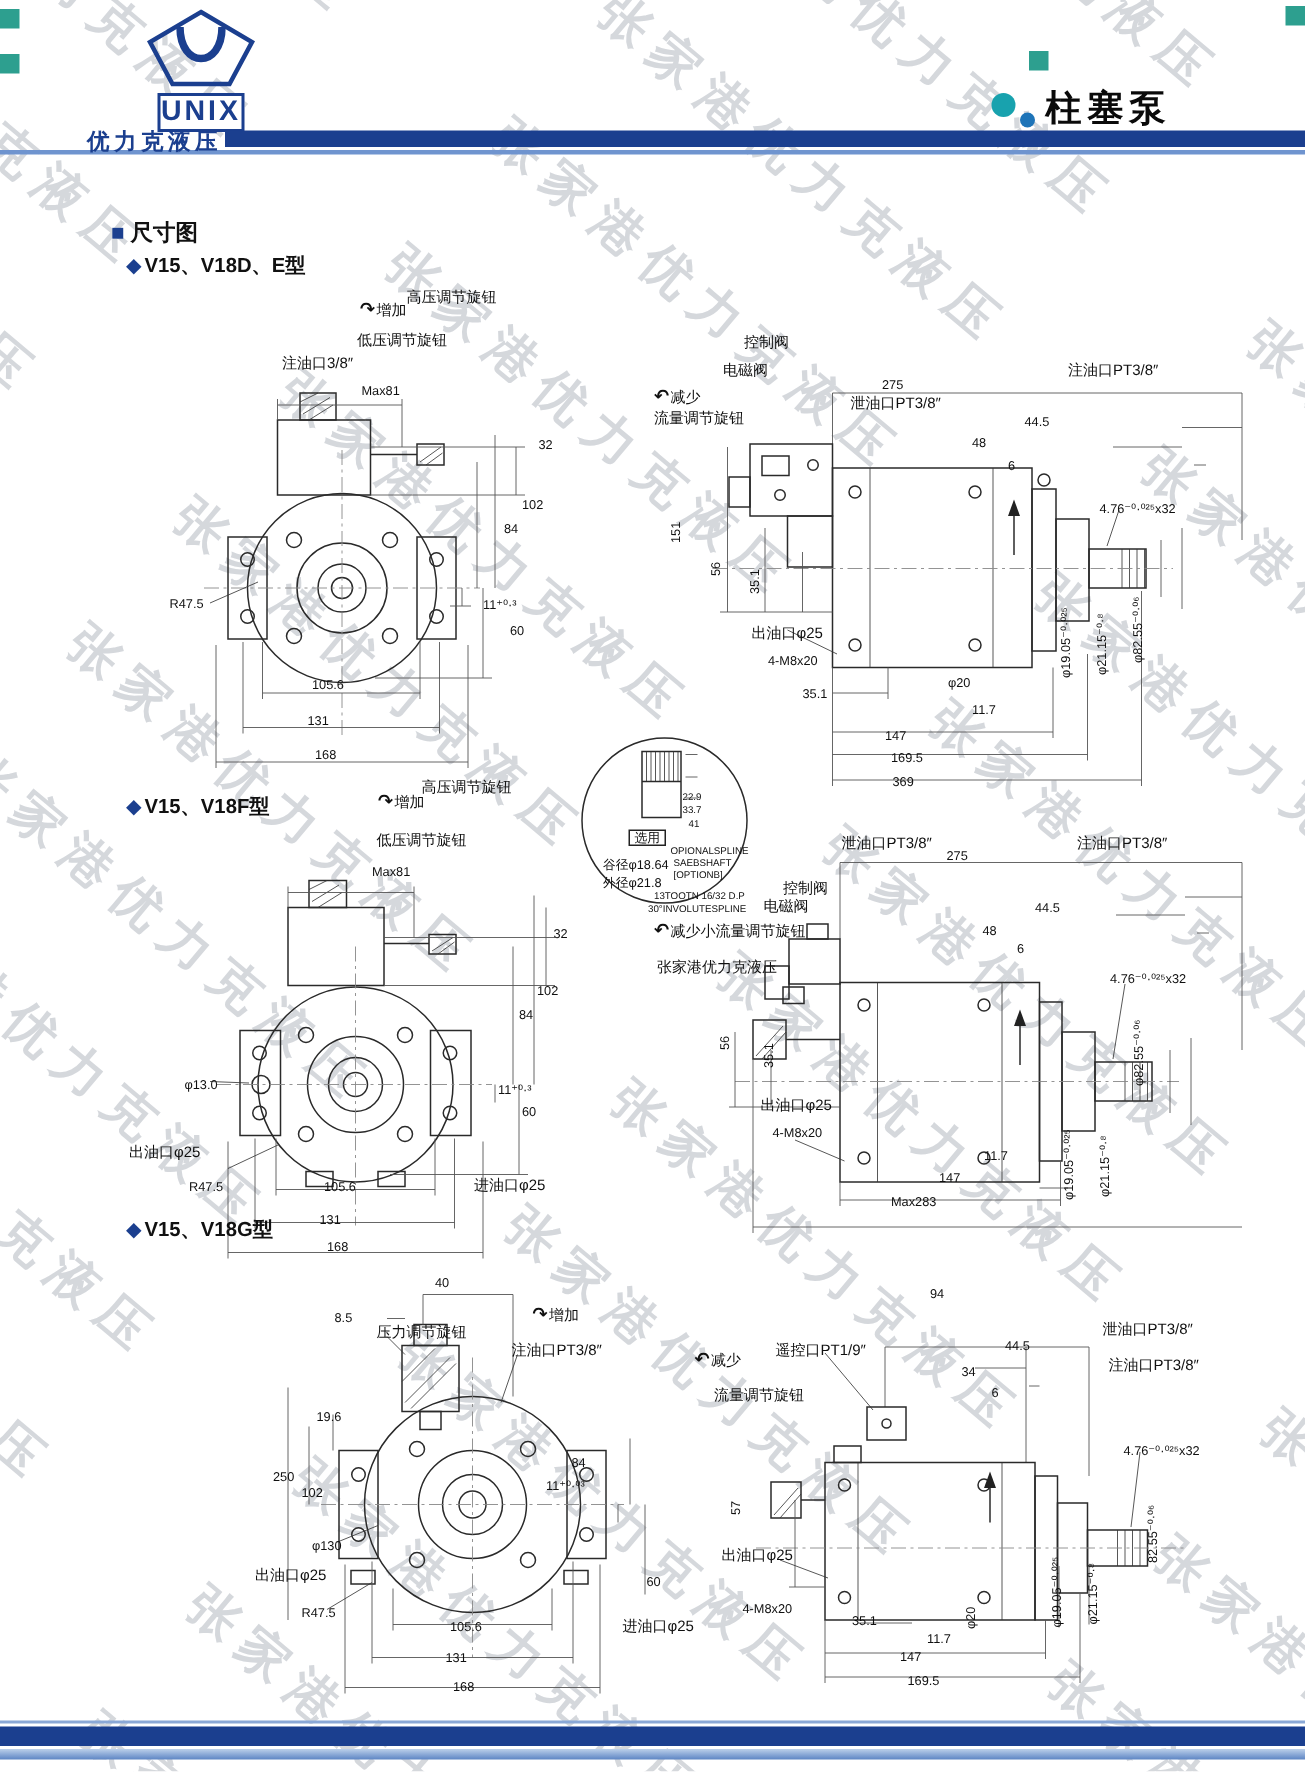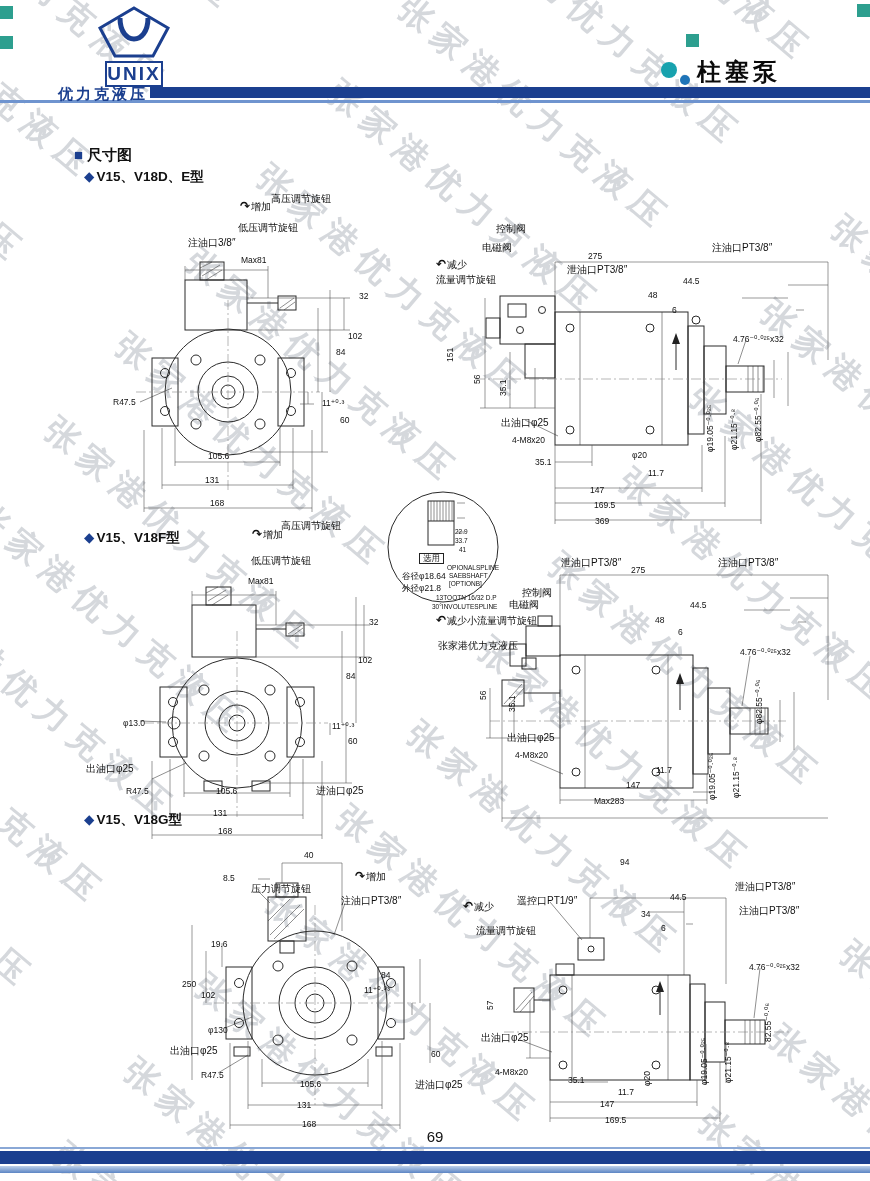--- a/index.html
+++ b/index.html
@@ -479,21 +479,21 @@
       <span class="ann vert s" style="left: 479px; top: 700px;">56</span>
       <span class="ann vert s" style="left: 508px; top: 712px;">35.1</span>
       <span class="ann" style="left: 507px; top: 733px;">出油口φ25</span>
       <span class="ann s" style="left: 515px; top: 751px;">4-M8x20</span>
       <span class="ann vert s" style="left: 755px; top: 724px;">φ82.55⁻⁰·⁰⁶</span>
       <span class="ann vert s" style="left: 708px; top: 800px;">φ19.05⁻⁰·⁰²⁵</span>
       <span class="ann vert s" style="left: 732px; top: 798px;">φ21.15⁻⁰·⁸</span>
       <span class="ann s" style="left: 656px; top: 766px;">11.7</span>
       <span class="ann s" style="left: 626px; top: 781px;">147</span>
       <span class="ann s" style="left: 594px; top: 797px; text-align: center;">Max283</span>
-      <span class="ann s" style="left: 304px; top: 851px;">40</span>
+      <span class="ann s" style="left: 290px; top: 851px;">40</span>
       <span class="ann s" style="left: 223px; top: 874px;">8.5</span>
       <span class="ann" style="left: 251px; top: 884px;">压力调节旋钮</span>
       <span class="ann" style="left: 355px; top: 870px;"><span class="rot-arrow">↷</span>增加</span>
       <span class="ann" style="left: 341px; top: 896px;">注油口PT3/8″</span>
       <span class="ann s" style="left: 211px; top: 940px;">19.6</span>
       <span class="ann s" style="left: 182px; top: 980px;">250</span>
       <span class="ann s" style="left: 201px; top: 991px;">102</span>
       <span class="ann s" style="left: 381px; top: 971px;">84</span>
       <span class="ann s" style="left: 364px; top: 986px; text-align: right;">11⁺⁰·⁰³</span>
       <span class="ann s" style="left: 208px; top: 1026px;">φ130</span>
@@ -520,18 +520,17 @@
       <span class="ann s" style="left: 495px; top: 1068px;">4-M8x20</span>
       <span class="ann s" style="left: 568px; top: 1076px;">35.1</span>
       <span class="ann s" style="left: 618px; top: 1088px;">11.7</span>
       <span class="ann vert s" style="left: 643px; top: 1086px;">φ20</span>
       <span class="ann s" style="left: 600px; top: 1100px;">147</span>
       <span class="ann s" style="left: 605px; top: 1116px;">169.5</span>
       <span class="ann vert s" style="left: 700px; top: 1085px;">φ19.05⁻⁰·⁰²⁵</span>
       <span class="ann vert s" style="left: 724px; top: 1083px;">φ21.15⁻⁰·⁸</span>
     </div>
 
-  <div class="page-num">69</div>
   <div class="foot-line"></div>
   <div class="foot-navy"></div>
   <div class="foot-light"></div>
 
 </div>
 
 </body></html>

